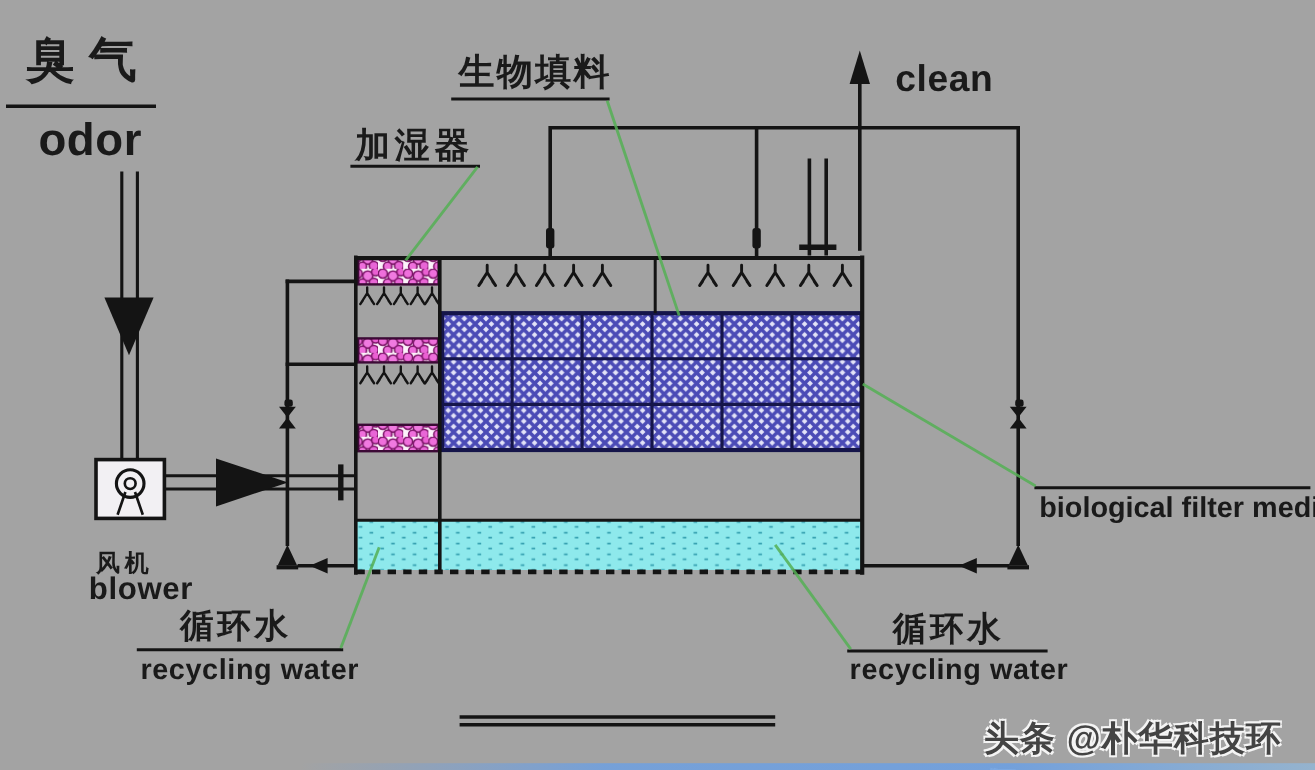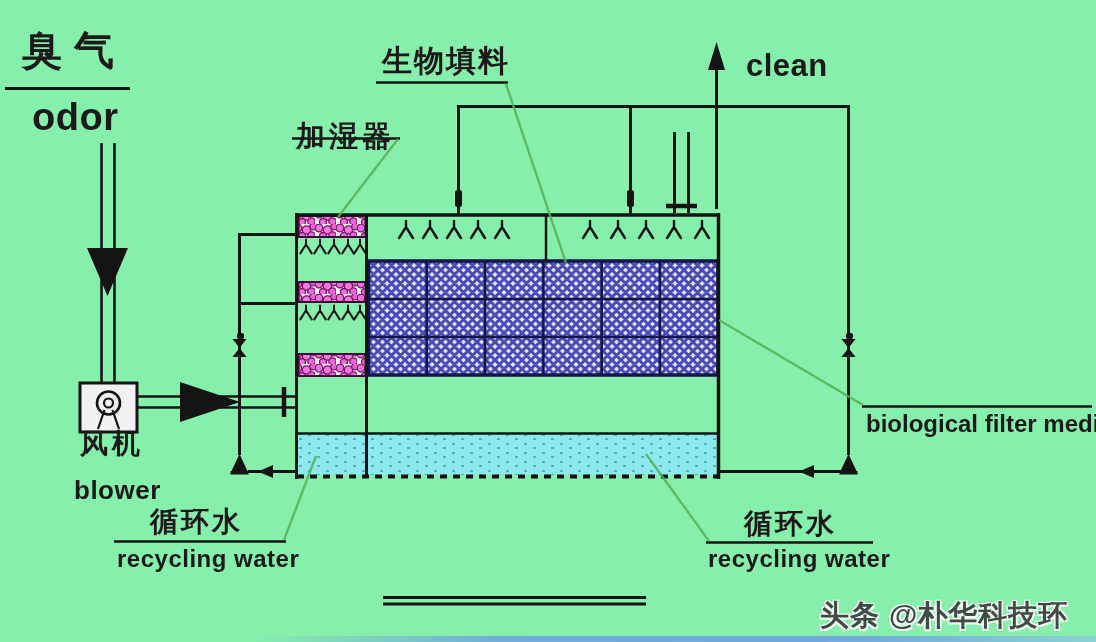--- a/index.html
+++ b/index.html
@@ -1,18 +1,18 @@
 <!DOCTYPE html>
 <html><head>
 <meta charset="utf-8">
 <style>
   html,body{margin:0;padding:0;background:#e9e7ee;}
   .canvas{
     position:relative;width:1096px;height:642px;overflow:hidden;
-    background:#86efac;
+    background:#a3a3a3;
     font-family:"Liberation Sans",sans-serif;
     color:#141414;
   }
   .lbl{position:absolute;white-space:nowrap;line-height:1;color:#1a1a1a;}
   .zh{font-weight:700;}
   .en{font-weight:700;letter-spacing:0.5px;}
   .watermark{
     position:absolute;left:820px;top:596px;
     font-size:29px;font-weight:700;color:#3a3a3a;letter-spacing:1px;
     text-shadow:-1.5px -1.5px 0 #fdfdfd,1.5px -1.5px 0 #fdfdfd,-1.5px 1.5px 0 #fdfdfd,1.5px 1.5px 0 #fdfdfd;
@@ -188,27 +188,27 @@
     <line x1="506" y1="84" x2="566" y2="263"></line>
     <line x1="719" y1="320" x2="863" y2="405"></line>
     <line x1="284" y1="540" x2="316" y2="456"></line>
     <line x1="709" y1="541" x2="646" y2="454"></line>
   </g>
 </svg>
 
   <div class="lbl zh" style="left:22px;top:30px;font-size:40px;letter-spacing:12px;">臭气</div>
   <div class="lbl en" style="left:32px;top:98px;font-size:38px;">odor</div>
 
-  <div class="lbl zh" style="left:296px;top:122px;font-size:29px;letter-spacing:4px;">加湿器</div>
+  <div class="lbl zh" style="left:296px;top:108px;font-size:29px;letter-spacing:4px;">加湿器</div>
 
   <div class="lbl zh" style="left:382px;top:46px;font-size:30px;letter-spacing:2px;">生物填料</div>
 
   <div class="lbl en" style="left:746px;top:50px;font-size:31px;">clean</div>
 
-  <div class="lbl zh" style="left:80px;top:430px;font-size:28px;letter-spacing:4px;">风机</div>
+  <div class="lbl zh" style="left:80px;top:460px;font-size:20px;letter-spacing:4px;">风机</div>
   <div class="lbl en" style="left:74px;top:466px;font-size:26px;margin-top:11px;">blower</div>
 
   <div class="lbl en" style="left:866px;top:412px;font-size:24px;letter-spacing:0;">biological filter media</div>
 
   <div class="lbl zh" style="left:150px;top:508px;font-size:28px;letter-spacing:3px;">循环水</div>
   <div class="lbl en" style="left:117px;top:547px;font-size:24px;">recycling water</div>
 
   <div class="lbl zh" style="left:744px;top:510px;font-size:28px;letter-spacing:3px;">循环水</div>
   <div class="lbl en" style="left:708px;top:547px;font-size:24px;">recycling water</div>
 

